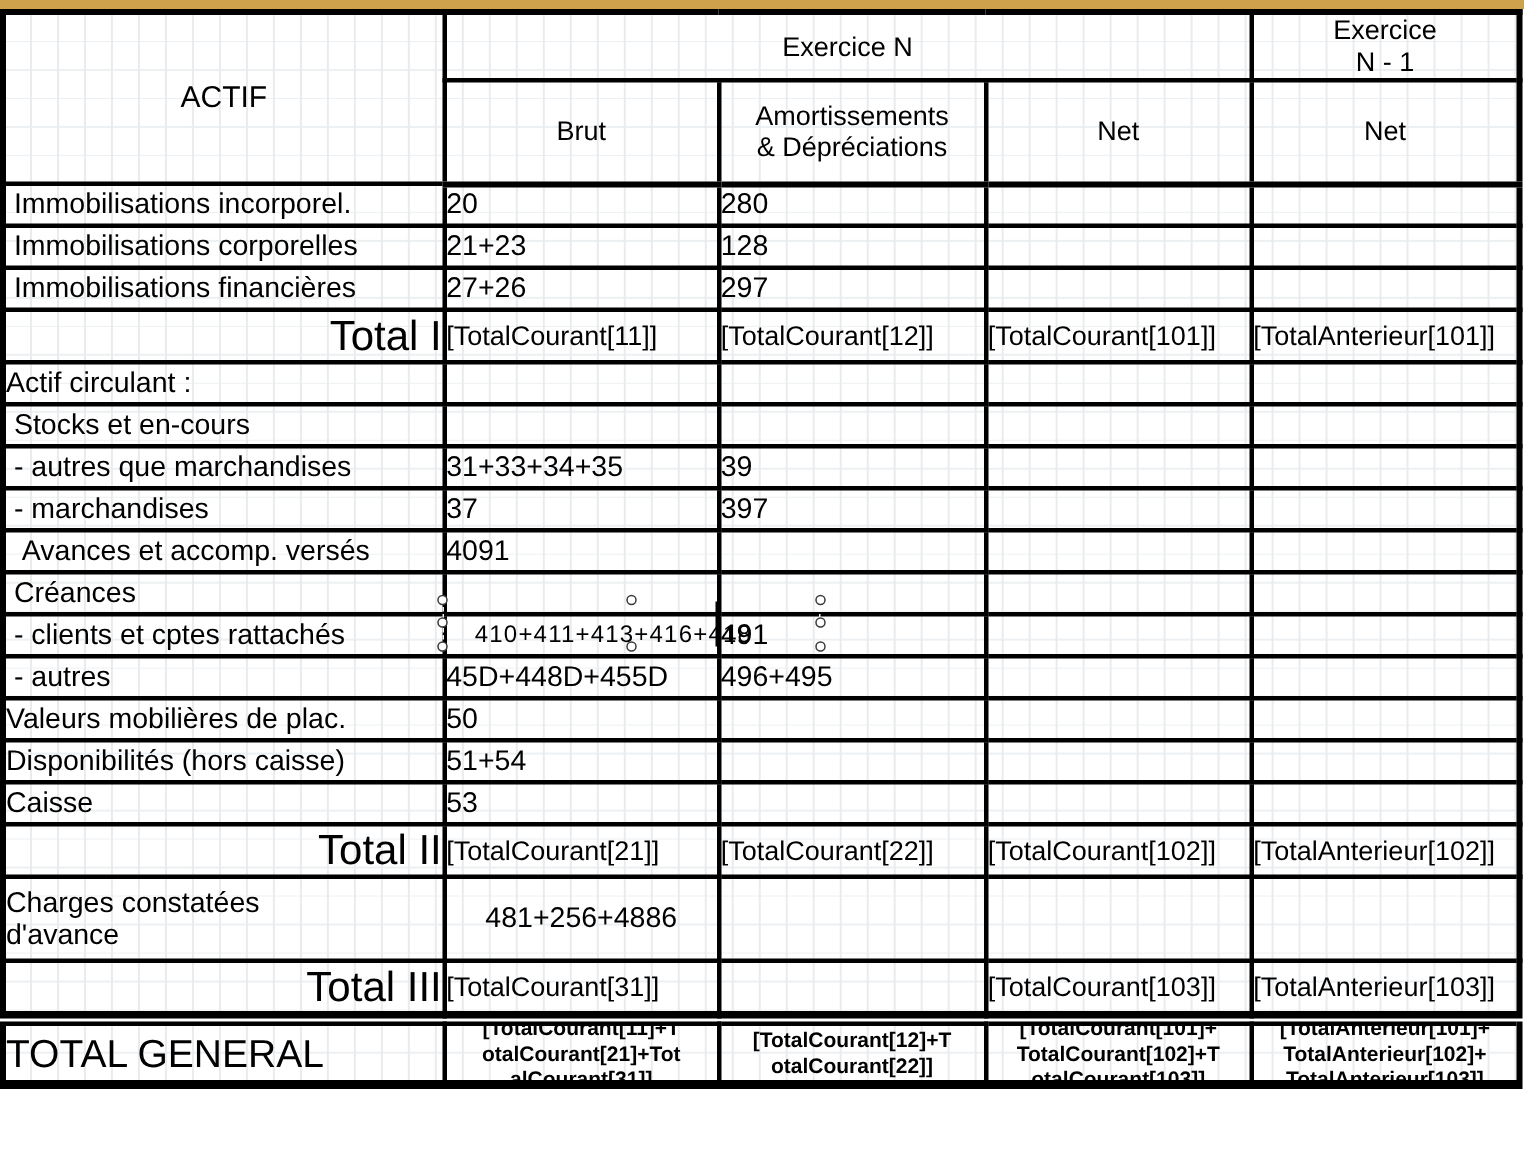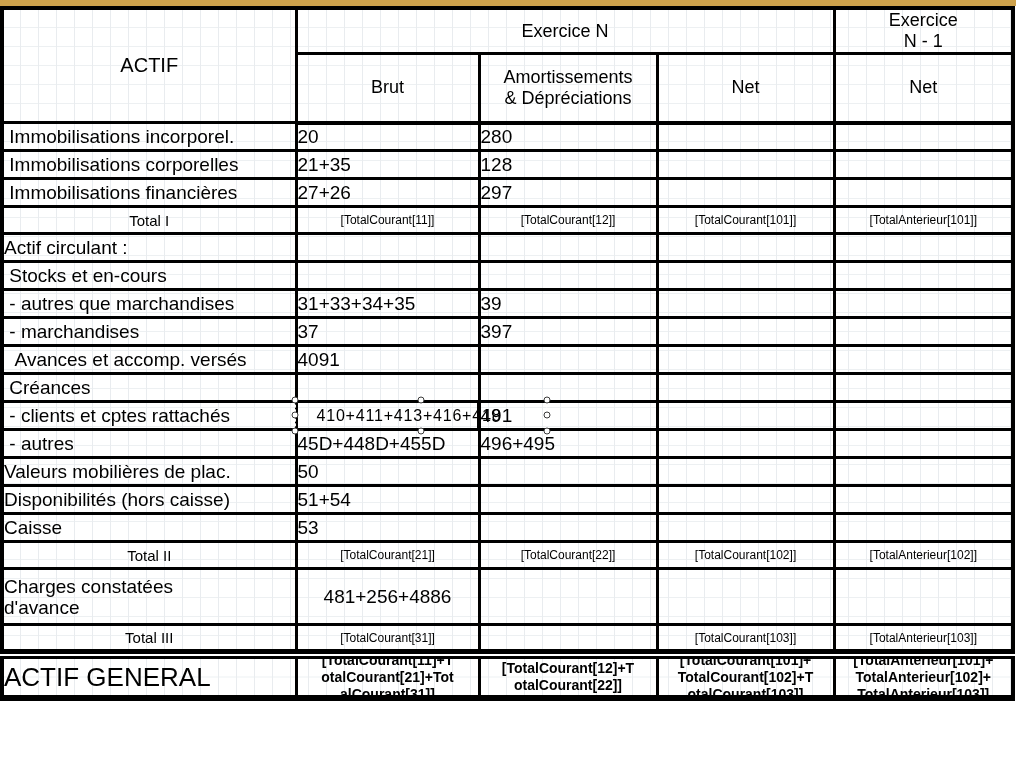--- a/index.html
+++ b/index.html
@@ -28,22 +28,22 @@
   tr.hdrA{height:42px;} tr.hdrB{height:69px;}
   tr.r-data{height:28px;margin-top:16px;} tr.r-total{height:27px;} tr.r-charges{height:56px;}
   tr.r-grand{height:36px;}
 
   .hc{font-weight:bold;font-size:18px;text-align:center;white-space:pre-line;line-height:21px;}
   .actif-cell{font-weight:bold;font-size:20px;text-align:center;}
   .lbl{font-size:19px;text-align:left;padding-left:3px;white-space:pre-wrap;line-height:21px;}
   .val{font-size:19px;text-align:left;padding-right:4px;white-space:nowrap;}
   .val-center{font-size:19px;text-align:center;white-space:nowrap;}
   .bold{font-weight:bold;}
-  .tlabel{font-weight:bold;font-size:15px;text-align:center;}
-  .ph{font-weight:bold;font-size:12px;text-align:center;padding-right:3px;white-space:nowrap;}
+  .tlabel{font-weight:bold;font-size:28px;text-align:right;}
+  .ph{font-weight:bold;font-size:18px;text-align:left;padding-right:3px;white-space:nowrap;}
 
   .grand-label{font-weight:bold;font-size:26px;text-align:left;padding-left:2px;white-space:nowrap;}
   .clip{height:36px;display:flex;align-items:center;justify-content:center;overflow:hidden;}
   .clip .frag{font-weight:bold;font-size:14px;line-height:17px;text-align:center;white-space:pre;}
 
   .overflow-cell{position:relative;}
   .overflow-text{
     position:absolute;left:19px;top:50%;transform:translateY(-50%);
     font-size:16px;letter-spacing:0.8px;white-space:nowrap;z-index:1;
   }
@@ -88,21 +88,21 @@
 
         <tr class="r-data">
           <td class="lbl"> Immobilisations incorporel.</td>
           <td class="val">20</td>
           <td class="val">280</td>
           <td class="val"></td>
           <td class="val"></td>
         </tr>
         <tr class="r-data">
           <td class="lbl"> Immobilisations corporelles</td>
-          <td class="val">21+35</td>
+          <td class="val">21+23</td>
           <td class="val">128</td>
           <td class="val"></td>
           <td class="val"></td>
         </tr>
         <tr class="r-data">
           <td class="lbl"> Immobilisations financières</td>
           <td class="val">27+26</td>
           <td class="val">297</td>
           <td class="val"></td>
           <td class="val"></td>
@@ -221,21 +221,21 @@
     <table class="grid grand">
       <colgroup>
         <col style="width:294px">
           <col style="width:183px">
           <col style="width:178px">
           <col style="width:177px">
           <col style="width:179px">
       </colgroup>
       <tbody>
         <tr class="r-grand">
-          <td class="grand-label">ACTIF GENERAL</td>
+          <td class="grand-label">TOTAL GENERAL</td>
           <td>
               <div class="clip">
                 <span class="frag">[TotalCourant[11]+T
 otalCourant[21]+Tot
 alCourant[31]]</span>
               </div>
             </td>
           <td>
               <div class="clip">
                 <span class="frag">[TotalCourant[12]+T

